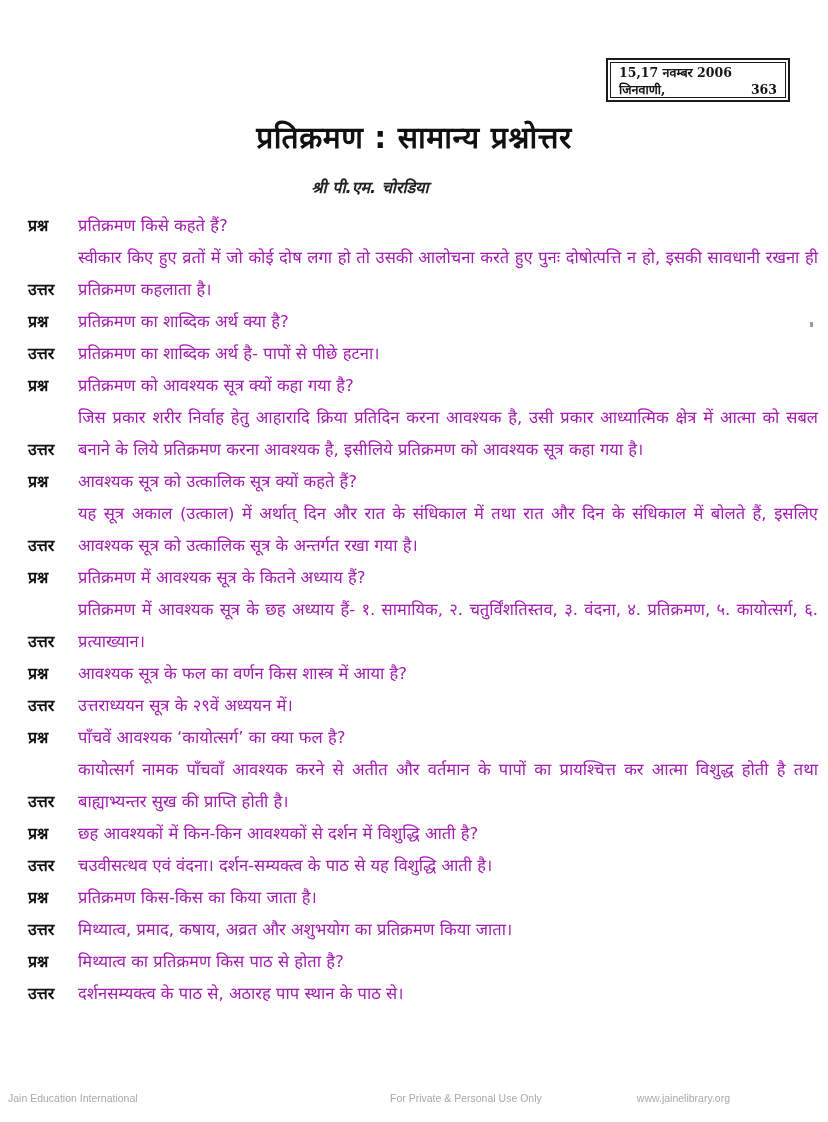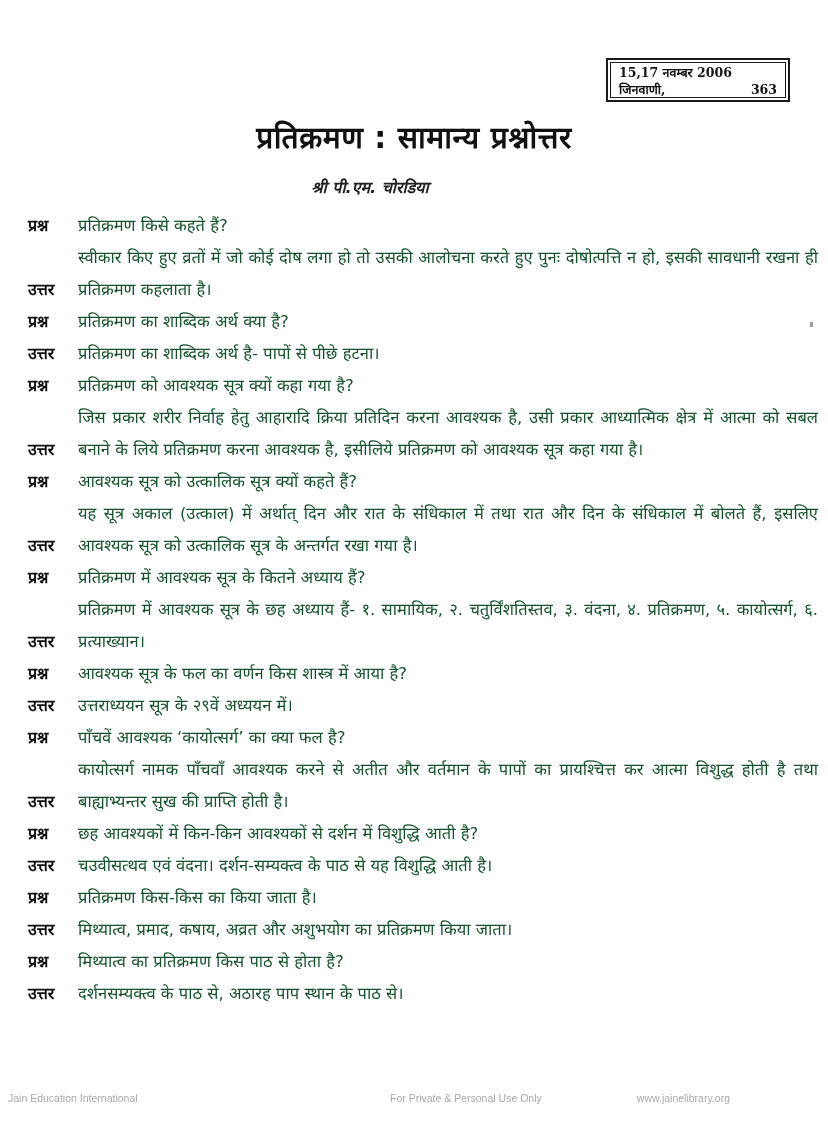--- a/index.html
+++ b/index.html
@@ -24,21 +24,21 @@
   }
   .author {
     position: absolute; left: 0; width: 740px; top: 176px; text-align: center;
     font-size: 16px; font-style: italic; font-weight: bold; color: #222;
   }
   .qa {
     position: absolute; left: 28px; top: 210px; width: 790px;
   }
   .row { display: flex; align-items: flex-end; font-size: 16.5px; line-height: 32px; }
   .label { width: 50px; flex: 0 0 50px; font-weight: bold; color: #111; font-size: 16px; }
-  .text { flex: 1; color: #14532d; text-align: justify; }
+  .text { flex: 1; color: #a21caf; text-align: justify; }
   .footer {
     position: absolute; top: 1092px; left: 0; width: 740px; height: 16px;
     font-family: "Liberation Sans", sans-serif; font-size: 10.5px; color: #a8a8a8;
   }
   .footer span { position: absolute; top: 0; }
   .f-left { left: 8px; }
   .f-mid { left: 342px; margin-left: 48px; }
   .f-right { right: 10px; }
   .speck { position: absolute; left: 810px; top: 322px; width: 3px; height: 5px; background: #9a9a9a; }
 </style>

